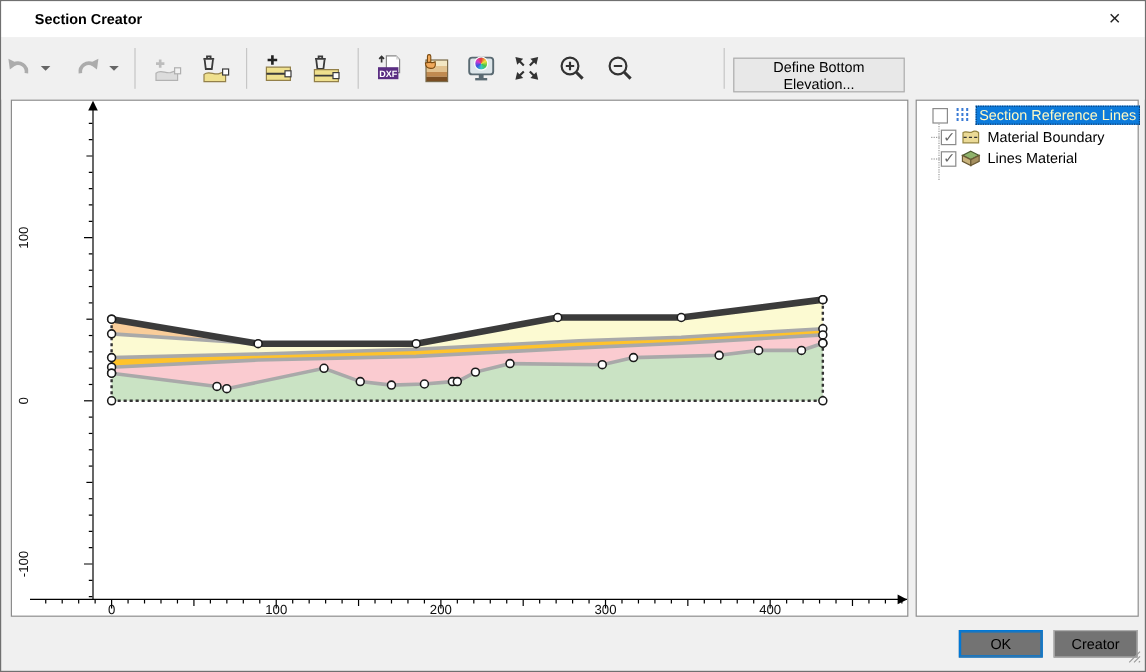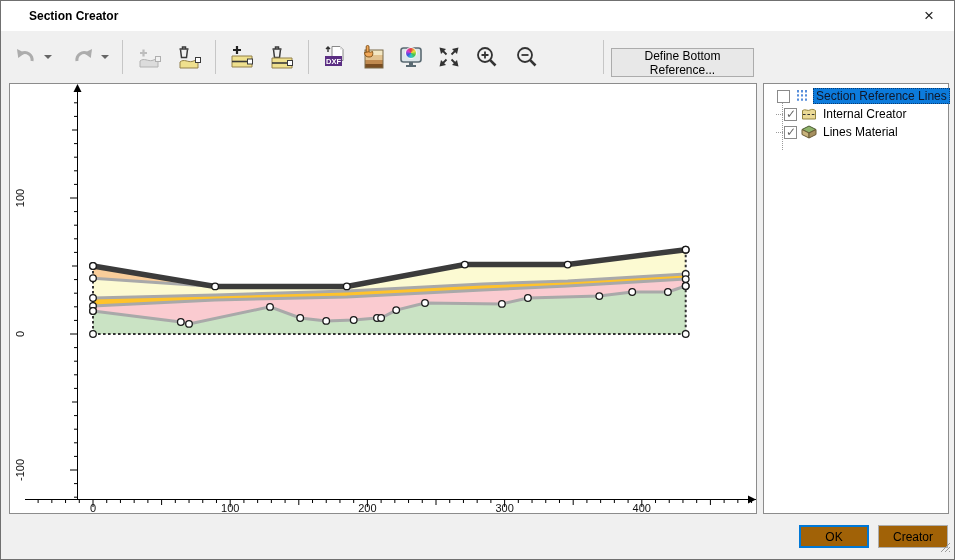--- a/index.html
+++ b/index.html
@@ -8,21 +8,21 @@
     font-family:"Liberation Sans","DejaVu Sans",sans-serif;font-size:12px;color:#000;
     border:1px solid #707070;overflow:hidden;}
   
   .titlebar{position:absolute;left:0;top:0;width:100%;height:30px;background:#FFFFFF;
     display:flex;align-items:center;}
   .title{padding-left:28px;font-size:12px;font-weight:bold;}
   .close-btn{position:absolute;right:8px;top:0;width:34px;height:30px;display:flex;
     align-items:center;justify-content:center;font-size:17px;color:#222;cursor:pointer;}
   
   .toolbar{position:absolute;left:0;top:30px;width:100%;height:52px;background:#F0F0F0;
-    display:flex;align-items:center;padding-left:10px;}
+    display:flex;align-items:center;}
   .tbtn{width:30px;height:36px;display:flex;align-items:center;justify-content:center;position:relative;}
   .tbtn svg{display:block;}
   .drop{width:13px;height:36px;display:flex;align-items:center;justify-content:center;}
   .tri{width:0;height:0;border-left:4px solid transparent;border-right:4px solid transparent;border-top:4px solid #666;}
   .sep{width:1px;height:34px;background:#C6C6C6;margin:0 11px;}
   .gap8{margin-right:8px;} .gap10{margin-right:10px;} .gap14{margin-right:14px;}
   .wheel{position:absolute;left:9px;top:8px;width:12px;height:12px;border-radius:50%;
     border:1px solid #fafafa;background:conic-gradient(#e23b3b,#f0e23b,#46c24a,#35c8c8,#3b52e2,#d23bd2,#e23b3b);}
   .push-btn{position:absolute;left:610px;top:17px;width:143px;height:29px;background:#E8E8E8;
     border:1px solid #ACACAC;font-size:12px;display:flex;align-items:center;justify-content:center;cursor:pointer;}
@@ -35,23 +35,23 @@
   .tree-panel{position:absolute;left:762px;top:82px;width:186px;height:431px;background:#fff;
     border:1px solid #8C8C8C;padding-top:3px;}
   .tree-guide{position:absolute;left:18px;top:10px;height:56px;border-left:1px dotted #9a9a9a;}
   .trow{display:flex;align-items:center;height:18px;padding-left:12px;position:relative;}
   .trow::before{content:'';width:7px;border-top:1px dotted #9a9a9a;margin-right:1px;}
   .cb{width:13px;height:13px;border:1px solid #8A8A8A;background:#fff;flex:0 0 13px;
     position:relative;cursor:pointer;}
   .cb.checked::after{content:'\2713';position:absolute;left:1px;top:-2px;font-size:12px;color:#676767;}
   .ticon{width:16px;height:16px;margin:0 3px 0 4px;flex:0 0 16px;}
   .tlabel{padding:1px 3px;white-space:nowrap;cursor:default;}
-  .tlabel.selected{background:#0C7BDC;color:#0f172a;outline:1px dotted #0A3D73;outline-offset:-1px;}
-  
-  .btn{position:absolute;top:524px;width:70px;height:23px;background:#a16207;border:1px solid #ADADAD;
+  .tlabel.selected{background:#0C7BDC;color:#fef9c3;outline:1px dotted #0A3D73;outline-offset:-1px;}
+  
+  .btn{position:absolute;top:524px;width:70px;height:23px;background:#737373;border:1px solid #ADADAD;
     font-size:12px;display:flex;align-items:center;justify-content:center;cursor:pointer;}
   .btn.default{border:1px solid #0078D7;box-shadow:inset 0 0 0 1px #0078D7;}
   .grip{position:absolute;right:3px;bottom:3px;}
 </style>
 </head>
 <body>
 
 <div class="dialog">
 
   <div class="titlebar">
@@ -167,21 +167,21 @@
       </svg>
     </span>
     <span class="tbtn">
       <svg width="26" height="26" viewBox="0 0 26 26">
         <circle cx="11" cy="11" r="7" fill="none" stroke="#333" stroke-width="1.8"></circle>
         <path d="M16.2 16.2 L21.5 21.5" stroke="#333" stroke-width="2.6"></path>
         <path d="M7.5 11 h7" stroke="#333" stroke-width="1.8"></path>
       </svg>
     </span>
     <span class="sep-abs"></span>
-    <button class="push-btn">Define Bottom Reference...</button>
+    <button class="push-btn">Define Bottom Elevation...</button>
   </div>
 
   <div class="chart-panel">
     <svg id="plot" width="746" height="429" viewBox="0 0 746 429">
         <line x1="15" y1="415.5" x2="746" y2="415.5" stroke="#000"></line>
         <line x1="67.5" y1="4" x2="67.5" y2="415.5" stroke="#000"></line>
         <polygon points="67.5,0 63.5,8 71.5,8" fill="#000"></polygon>
         <polygon points="746,415.5 738,411.5 738,419.5" fill="#000"></polygon>
         <line x1="28.119999999999997" y1="416" x2="28.119999999999997" y2="419" stroke="#000"></line>
         <line x1="41.839999999999996" y1="416" x2="41.839999999999996" y2="419" stroke="#000"></line>
@@ -341,21 +341,21 @@
 
 
     <div class="trow">
       <span class="cb checked"></span>
       <span class="ticon">
         <svg width="16" height="16" viewBox="0 0 16 16">
           <path d="M1.5 4.5 C4 2.5,7 5.5,9 4 C11 2.8,13 3.5,14.5 4.5 L14.5 13 L1.5 13 Z" fill="#EBDA96" stroke="#958540"></path>
           <path d="M2 8.5 H14" stroke="#333" stroke-dasharray="2.6 1.8" fill="none"></path>
         </svg>
       </span>
-      <span class="lbl tlabel">Internal Creator</span>
+      <span class="lbl tlabel">Material Boundary</span>
     </div>
 
     <div class="trow">
       <span class="cb checked"></span>
       <span class="ticon">
         <svg width="16" height="16" viewBox="0 0 16 16">
           <polygon points="8,2 15,5.5 8,9 1,5.5" fill="#8FB36B" stroke="#4a5a30"></polygon>
           <polygon points="1,5.5 8,9 8,14 1,10.5" fill="#C9B37C" stroke="#6a5a35"></polygon>
           <polygon points="15,5.5 8,9 8,14 15,10.5" fill="#A58F5F" stroke="#6a5a35"></polygon>
         </svg>

